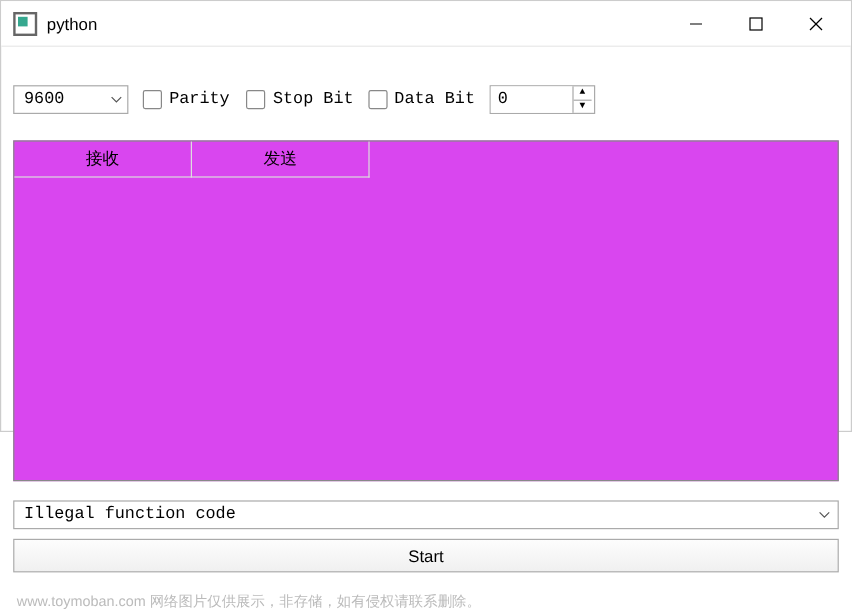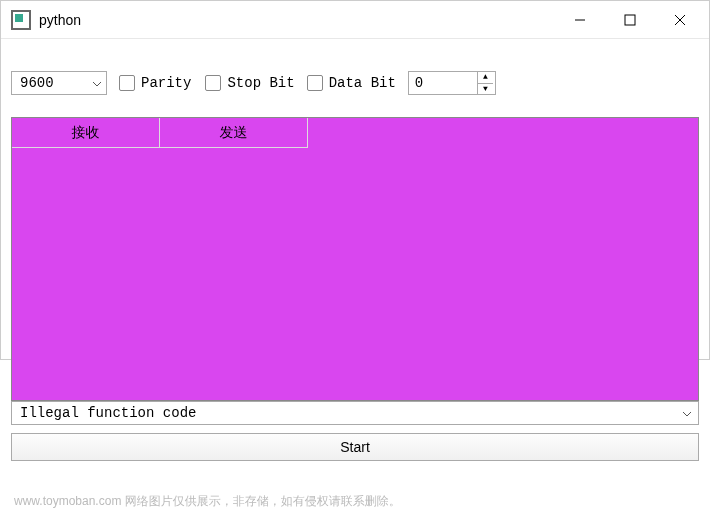--- a/index.html
+++ b/index.html
@@ -104,21 +104,21 @@
     }
     .th {
       width: 148px;
       display: flex; align-items: center; justify-content: center;
       border-right: 1px solid #ddd;
       border-bottom: 1px solid #ddd;
       font-family: "SimSun", "Microsoft YaHei", sans-serif;
       font-size: 14px;
     }
     .bottom-combo {
-      margin-top: 0;
+      margin-top: 16px;
       display: flex; align-items: center; justify-content: space-between;
       border: 1px solid #aaa;
       height: 24px;
       padding: 0 6px 0 8px;
       font-family: "Courier New", monospace;
       width: 100%;
     }
     .start-btn {
       margin-top: 8px;
       width: 100%;

